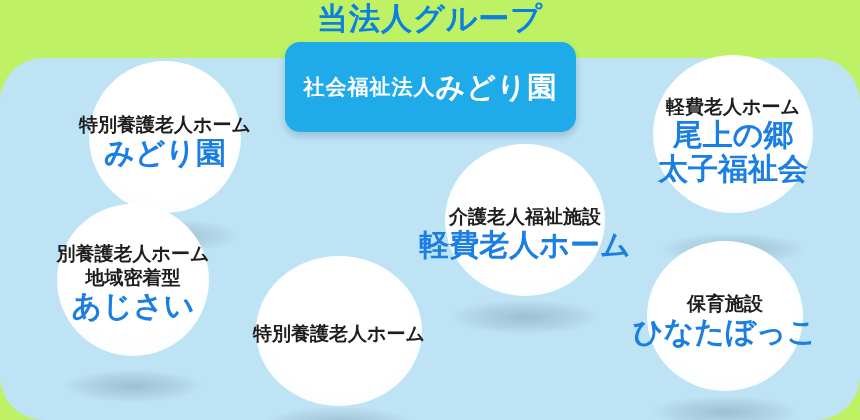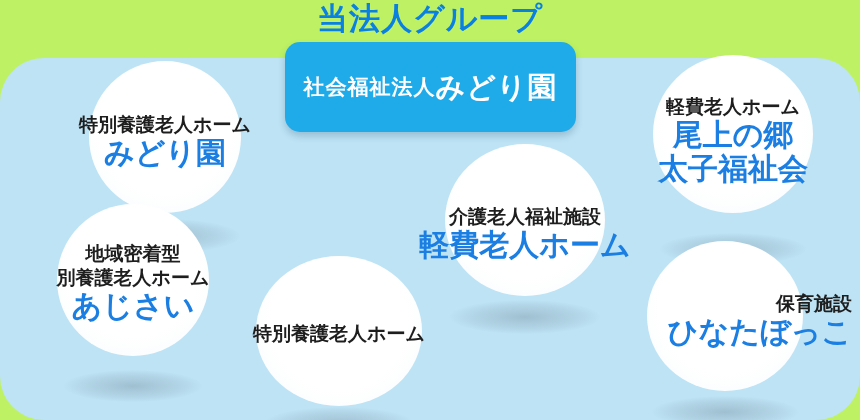--- a/index.html
+++ b/index.html
@@ -123,21 +123,21 @@
     white-space: nowrap;
     text-align: center;
   }
 
   
   #fac-midorien       { left:  42px; top: 103px; width: 246px; height: 76px; }
   #fac-onoue-no-sato  { left:  22px; top: 228px; width: 222px; height: 108px; }
   #fac-taishi-no-sato { left: 228px; top: 295px; width: 222px; height: 76px; }
   #fac-hidamari       { left: 398px; top: 186px; width: 254px; height: 76px; justify-content: flex-end; }
   #fac-carehouse      { left: 618px; top:  83px; width: 230px; height: 114px; }
-  #fac-hinatabokko    { left: 598px; top: 282px; width: 254px; height: 76px; align-items: flex-end; }
+  #fac-hinatabokko    { left: 598px; top: 282px; width: 254px; height: 76px; }
 </style>
 </head>
 <body>
 
 <div id="stage">
 
   <div id="panel"></div>
 
   <div id="group-title">当法人グループ</div>
 
@@ -149,22 +149,22 @@
   <div class="facility" id="fac-midorien">
     <div class="bubble-shadow" style="width:150px;height:34px;top:116px;"></div>
     <div class="bubble" style="width:152px;height:152px;margin-top:-4px;"></div>
     <div class="kind">特別養護老人ホーム</div>
     <div class="name">みどり園</div>
   </div>
 
   <div class="facility" id="fac-onoue-no-sato">
     <div class="bubble-shadow" style="width:138px;height:32px;top:142px;"></div>
     <div class="bubble" style="width:152px;height:152px;margin-top:-2px;"></div>
+    <div class="kind">別養護老人ホーム</div>
     <div class="kind">地域密着型</div>
-    <div class="kind">別養護老人ホーム</div>
     <div class="name">あじさい</div>
   </div>
 
   <div class="facility" id="fac-taishi-no-sato">
     <div class="bubble-shadow" style="width:150px;height:34px;top:112px;"></div>
     <div class="bubble" style="width:166px;height:150px;margin-top:-2px;"></div>
     <div class="kind">特別養護老人ホーム</div>
   </div>
 
   <div class="facility" id="fac-hidamari">

